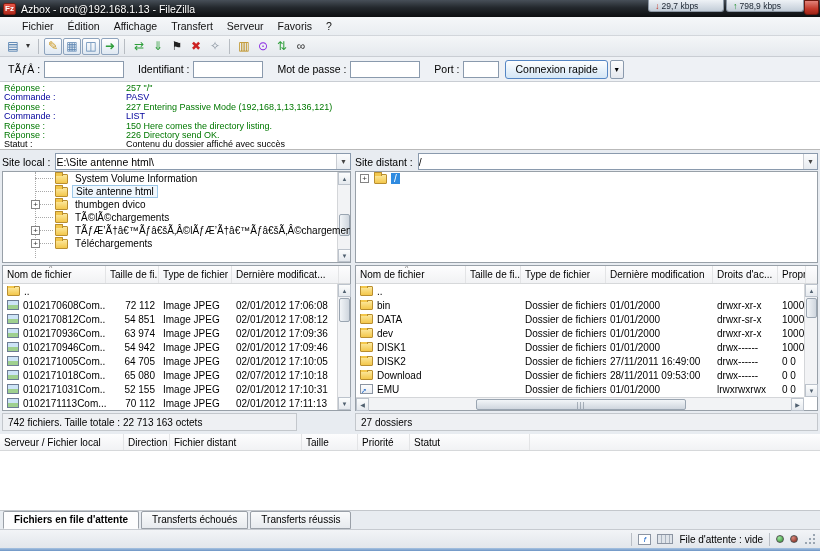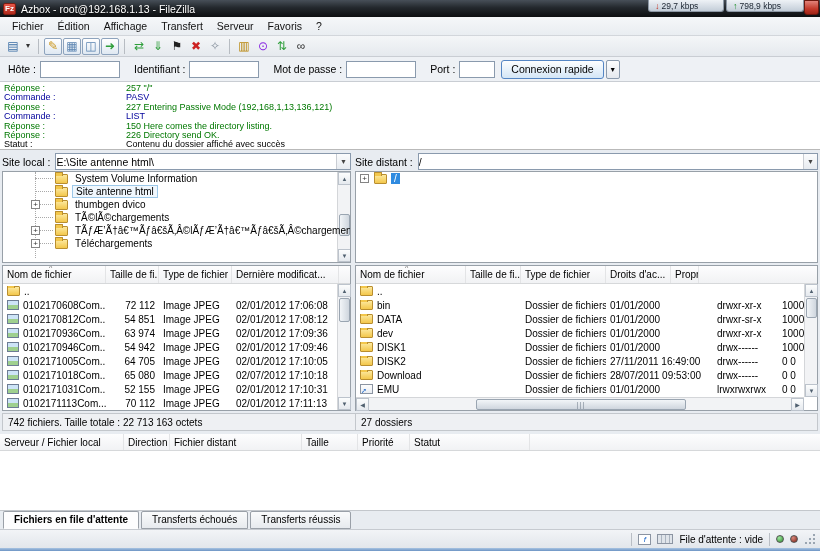--- a/index.html
+++ b/index.html
@@ -10,21 +10,21 @@
 
   
   .titlebar { left:0; top:0; width:820px; height:17px; background:linear-gradient(#474f58,#23282d 45%,#0d0f11); color:#fff; display:flex; align-items:center; padding-left:3px; }
   .fz-logo { width:13px; height:12px; background:linear-gradient(#e85648,#b02a1c); border:1px solid #7d1d12; border-radius:2px; color:#fff; font-size:8px; font-weight:bold; display:flex; align-items:center; justify-content:center; margin-right:5px; }
   .title-text { font-size:10.5px; text-shadow:0 1px 2px #000; white-space:nowrap; }
   .gadget { top:0; height:12px; display:flex; align-items:center; gap:2px; padding:0 6px; border:1px solid #8d98a5; border-top:none; border-radius:0 0 3px 3px; background:linear-gradient(#eef2f6,#c3cdd8); font-size:8.5px; color:#1a2430; }
   .gadget .arrow { font-weight:bold; font-size:9px; }
   .close-btn { top:0; left:804px; width:15px; height:15px; background:linear-gradient(#e2837a,#c43a2b 60%,#a02417); border:1px solid #6d180e; border-radius:0 0 3px 3px; }
 
   
-  .menubar { left:0; top:17px; width:820px; height:19px; background:linear-gradient(#f5f7f9,#e9edf1); border-bottom:1px solid #d2d6db; display:flex; align-items:center; padding-left:5px; }
+  .menubar { left:0; top:17px; width:820px; height:19px; background:linear-gradient(#f5f7f9,#e9edf1); border-bottom:1px solid #d2d6db; display:flex; align-items:center; padding-left:15px; }
   .menu-item { font-size:10.5px; padding:2px 7px; color:#111; }
 
   
   .toolbar { left:0; top:36px; width:820px; height:21px; background:linear-gradient(#f4f6f8,#e5e9ee); border-bottom:1px solid #c9cdd3; display:flex; align-items:center; padding-left:4px; gap:1px; }
   .tb-icon { width:18px; height:17px; display:flex; align-items:center; justify-content:center; font-size:12px; line-height:1; }
   .tb-icon.boxed { border:1px solid #8da3bd; border-radius:2px; background:linear-gradient(#ffffff,#dfe8f2); }
   .tb-sep { width:1px; height:15px; background:#b7bcc2; margin:0 4px; }
   .tb-drop { font-size:8px; color:#333; width:10px; }
 
   
@@ -158,21 +158,21 @@
       <span class="tb-icon" style="color: rgb(204, 34, 34);">✖</span>
       <span class="tb-icon" style="color: rgb(141, 151, 163);">✧</span>
       <span class="tb-sep"></span>
       <span class="tb-icon" style="color: rgb(184, 134, 11);">▥</span>
       <span class="tb-icon" style="color: rgb(138, 43, 226);">⊙</span>
       <span class="tb-icon" style="color: rgb(46, 158, 58);">⇅</span>
       <span class="tb-icon" style="color: rgb(51, 51, 51);">∞</span>
     </div>
 
   <div class="abs quickbar">
-    <label>Hôte :</label>
+    <label>TÃƒÂ :</label>
     <input class="qc-input" style="width: 80px;">
     <label>Identifiant :</label>
     <input class="qc-input" style="width: 70px;">
     <label>Mot de passe :</label>
     <input class="qc-input" style="width: 70px;">
     <label>Port :</label>
     <input class="qc-input" style="width: 36px; margin-right: 6px;">
     <button class="qc-btn">Connexion rapide</button>
     <button class="qc-drop">▼</button>
   </div>
@@ -421,20 +421,21 @@
       <div class="sb-thumb" style="top:14px; height:24px;"></div>
       <div class="sb-btn">▼</div>
     </div>
   </div>
 
   <div class="abs pane list-right">
     <div class="lhdr" id="lhdr-right">
         <div class="hcol R0"><span>Nom de fichier</span><span class="sortmark">^</span></div>
         <div class="hcol R1"><span>Taille de fi...</span></div>
         <div class="hcol R2"><span>Type de fichier</span></div>
+        <div class="hcol R3"><span>Dernière modification</span></div>
         <div class="hcol R4"><span>Droits d'ac...</span></div>
         <div class="hcol R5"><span>Proprié</span></div>
       </div>
     <div id="lrows-right">
         <div class="lrow">
           <div class="cell R0">
             <span class="ic ic-folder"></span>
             <span>..</span>
           </div>
           <div class="cell R1 num">
@@ -563,21 +564,21 @@
             <span class="ic ic-folder"></span>
             <span>Download</span>
           </div>
           <div class="cell R1 num">
             <span></span>
           </div>
           <div class="cell R2">
             <span>Dossier de fichiers</span>
           </div>
           <div class="cell R3">
-            <span>28/07/2011 09:53:00</span>
+            <span>28/11/2011 09:53:00</span>
           </div>
           <div class="cell R4">
             <span>drwx------</span>
           </div>
           <div class="cell R5">
             <span>0 0</span>
           </div>
         </div>
         <div class="lrow">
           <div class="cell R0">
@@ -606,21 +607,21 @@
       <div class="sb-thumb" style="top:14px; height:20px;"></div>
       <div class="sb-btn">▼</div>
     </div>
     <div class="hscroll">
       <div class="sb-btn" style="position:absolute; left:0;">◀</div>
       <div class="hthumb" style="left:120px; width:210px;">|||</div>
       <div class="sb-btn" style="position:absolute; right:0;">▶</div>
     </div>
   </div>
 
-  <div class="abs statusbox" style="left:2px; width:367px;">742 fichiers. Taille totale : 22 713 163 octets</div>
+  <div class="abs statusbox" style="left:2px; width:295px;">742 fichiers. Taille totale : 22 713 163 octets</div>
   <div class="abs statusbox" style="left:355px; width:463px;">27 dossiers</div>
 
   <div class="abs lhdr queuehdr" id="queuehdr">
       <div class="hcol Q0"><span>Serveur / Fichier local</span></div>
       <div class="hcol Q1"><span>Direction</span></div>
       <div class="hcol Q2"><span>Fichier distant</span></div>
       <div class="hcol Q3"><span>Taille</span></div>
       <div class="hcol Q4"><span>Priorité</span></div>
       <div class="hcol Q5"><span>Statut</span></div>
     </div>

